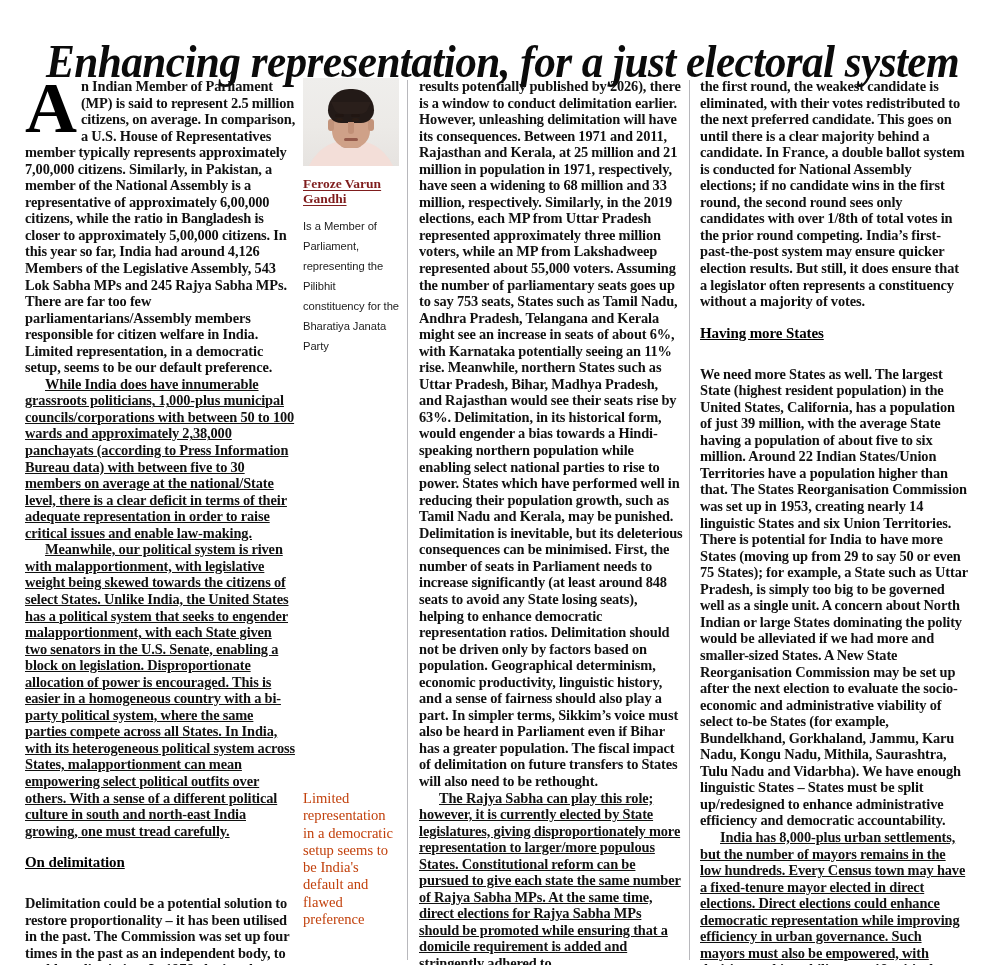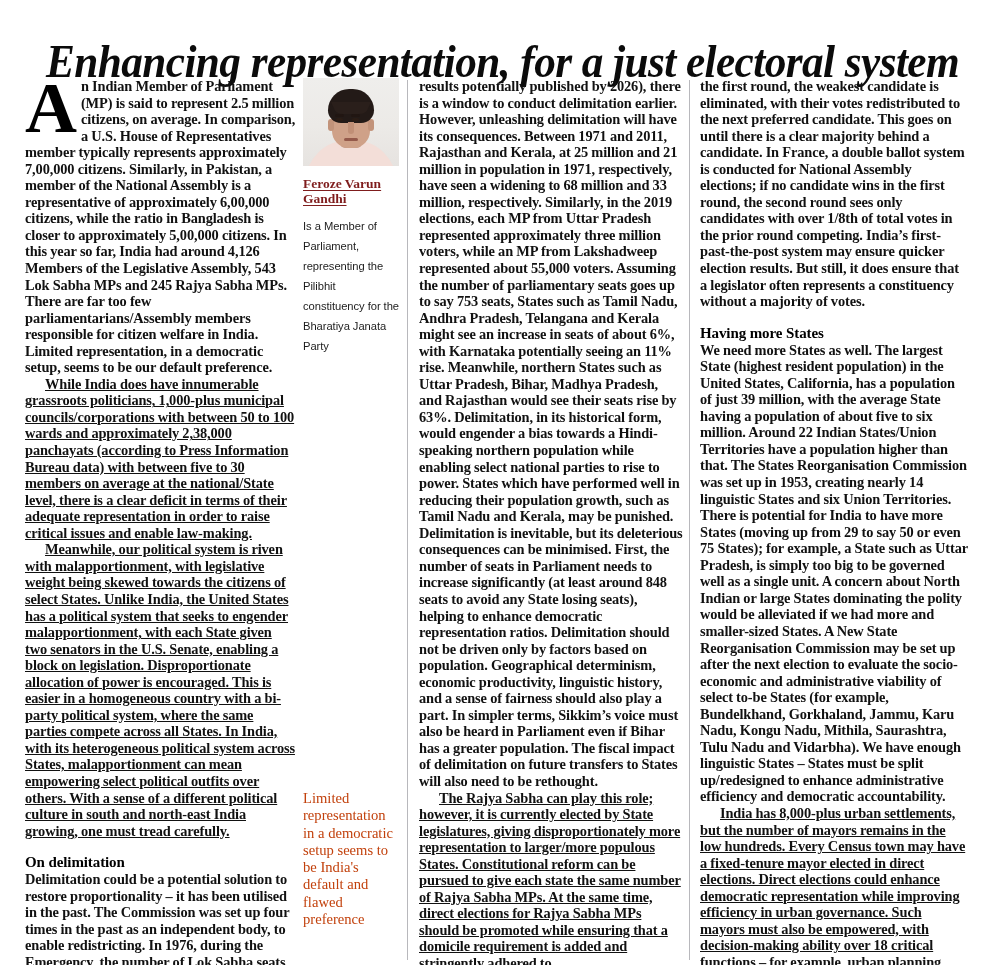--- a/index.html
+++ b/index.html
@@ -88,22 +88,23 @@
   .body-text + .body-text { text-indent: 20px; text-decoration: underline; }
   .body-text.noindent { text-indent: 0; }
 
   .section-head {
     font-family: "Liberation Serif", "DejaVu Serif", serif;
     font-size: 15px;
     font-weight: 700;
     color: #000;
     margin: 15px 0 0 0;
     letter-spacing: -0.1px;
-  }
-  .section-head + .body-text { text-indent: 0; }
+    text-decoration: underline;
+  }
+  .section-head + .body-text { text-indent: 0; margin-top: 24px; }
 
   
   #dropcap {
     float: left;
     font-family: "Liberation Serif", "DejaVu Serif", serif;
     font-weight: 700;
     font-size: 72px;
     line-height: 57px;
     margin: 2px 4px -4px 0;
     color: #000;

